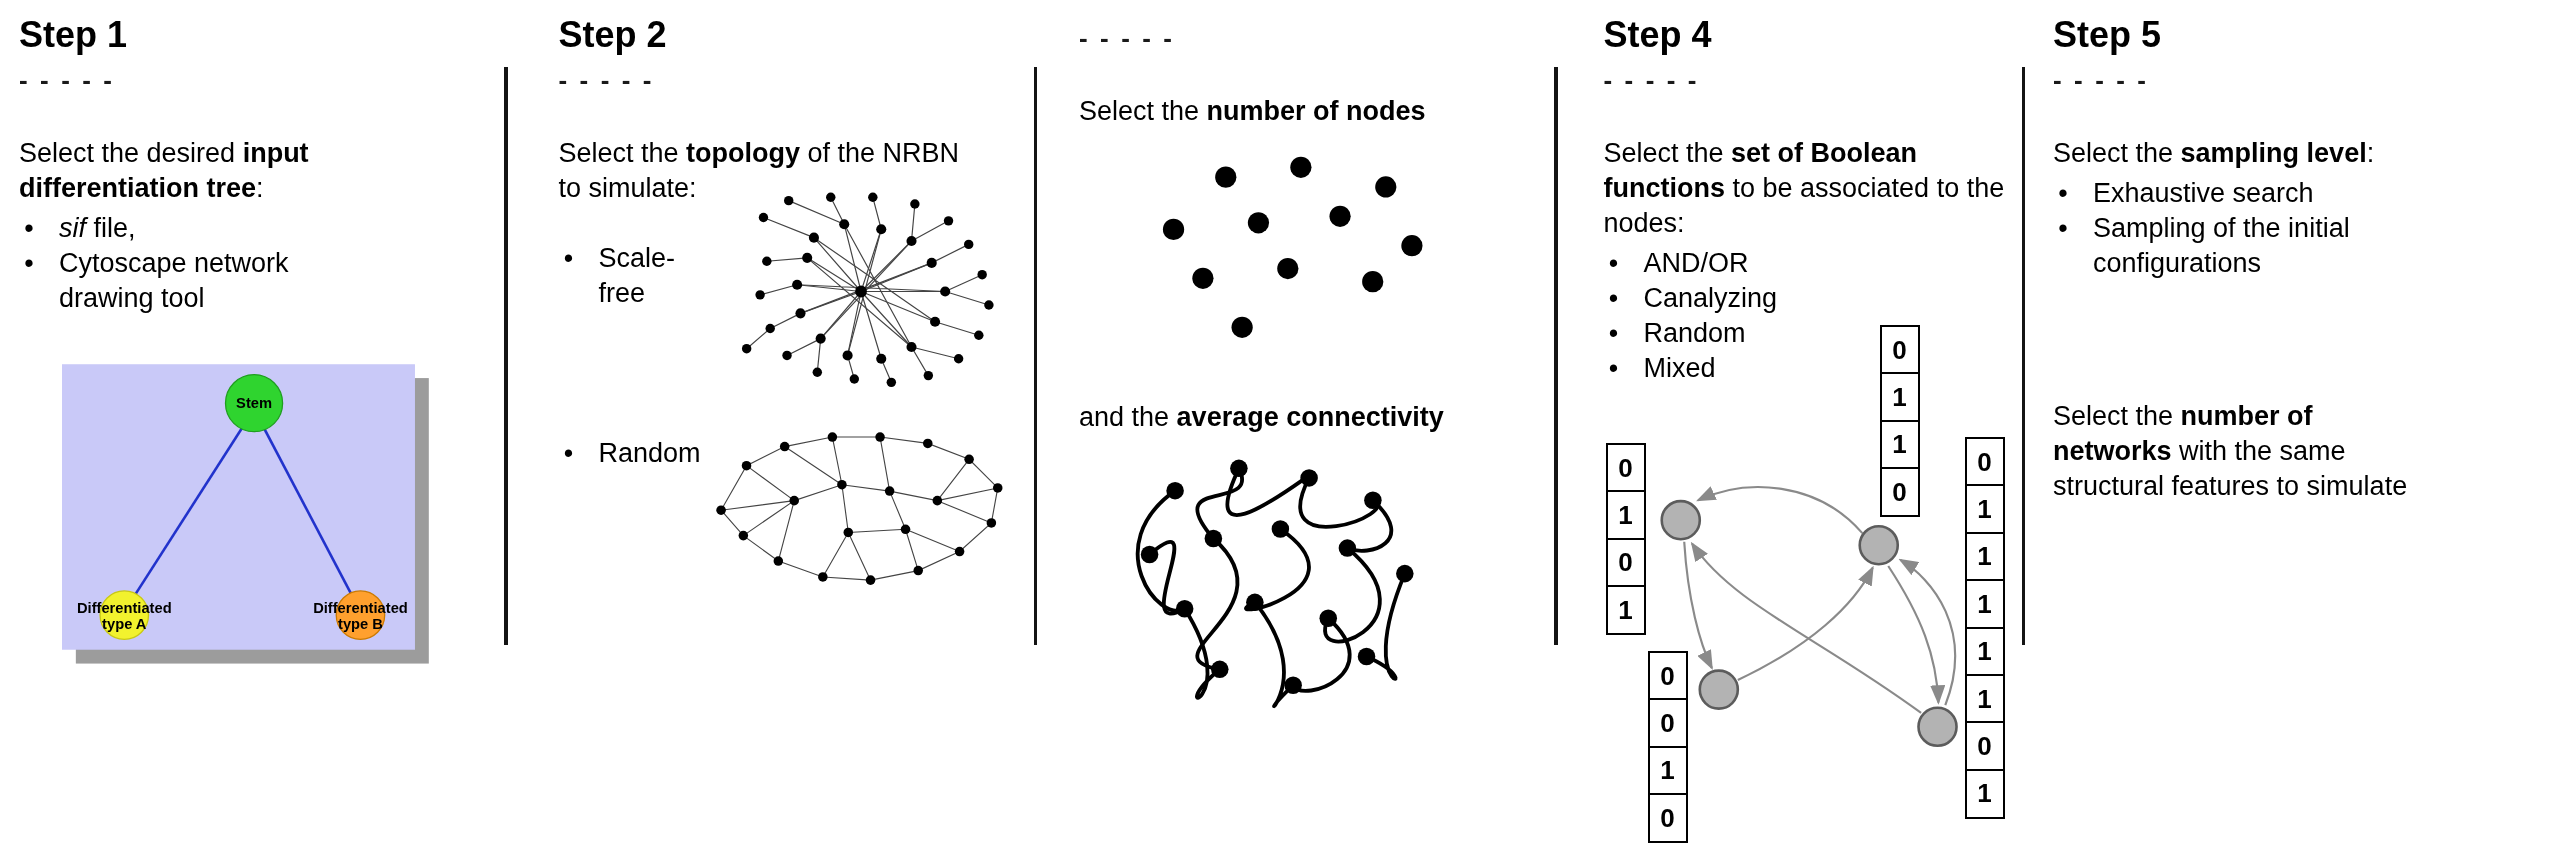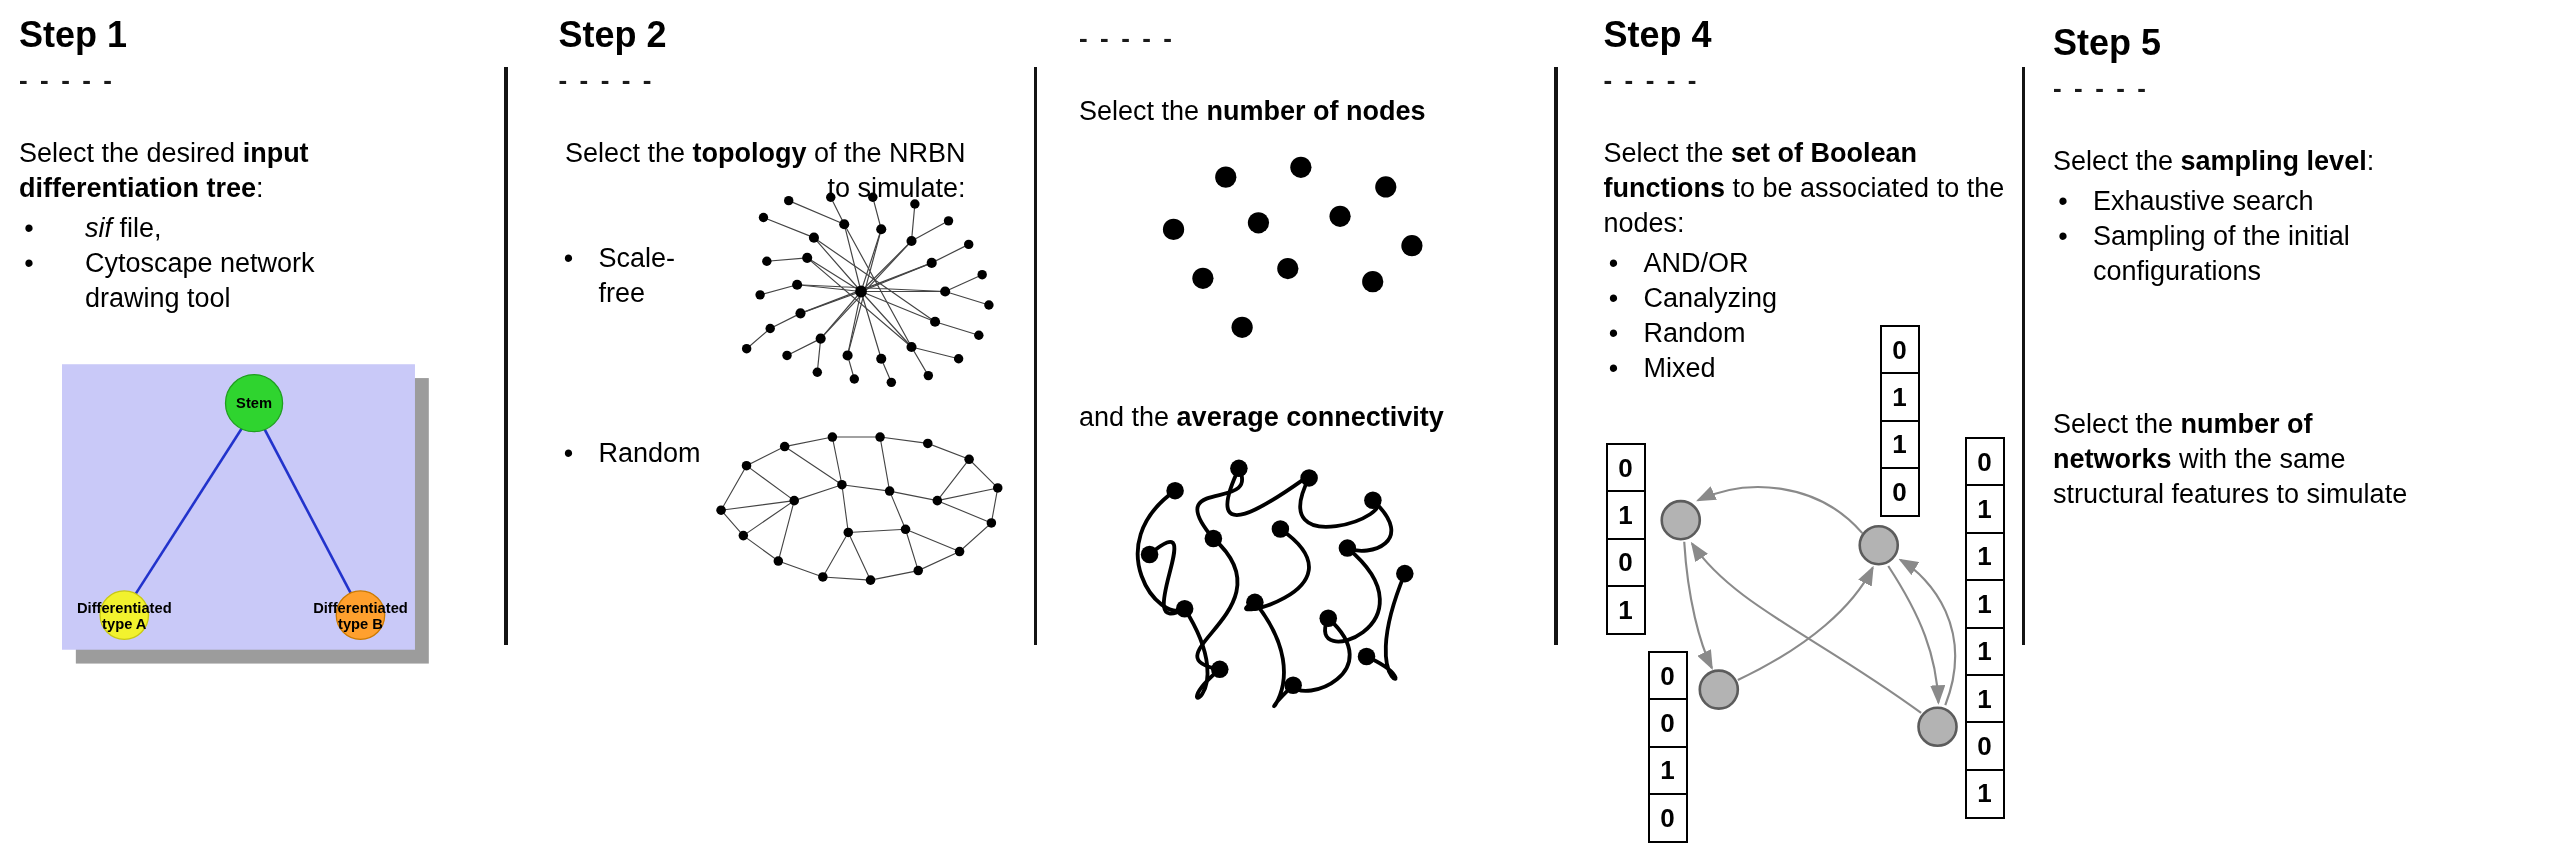--- a/index.html
+++ b/index.html
@@ -9,33 +9,33 @@
     background: #ffffff; color: #000;
     font-family: "Liberation Sans", sans-serif;
     font-size: 27px;
   }
   .wrap { display: flex; width: 2576px; height: 851px; }
   .col { padding-top: 14px; position: relative; }
   .c1 { width: 504px; padding-left: 19px; padding-right: 14px; }
   .c2 { width: 526px; padding-left: 51px; padding-right: 14px; }
   .c3 { width: 517px; padding-left: 42px; padding-right: 14px; }
   .c4 { width: 464px; padding-left: 46px; padding-right: 14px; }
-  .c5 { width: 403px; padding-left: 28px; padding-right: 7px; margin-top: 8px; }
+  .c5 { width: 403px; padding-left: 28px; padding-right: 7px; }
   .divider { width: 3.5px; height: 578px; margin-top: 67px; background: #141414; flex: none; }
   .step-title { font-size: 36px; font-weight: bold; margin: 0; }
   .dashes { font-weight: bold; font-size: 26px; letter-spacing: 2.6px; margin-top: 8.7px; color: #1a1a1a; }
   .intro, .line { margin: 40px 0 0 0; line-height: 1.3; }
   b { font-weight: bold; }
   i { font-style: italic; }
   .bullets { margin-top: 5.2px; }
   .bullet { display: flex; line-height: 1.3; }
   .bdot { width: 40px; flex: none; padding-left: 5.2px; }
   .btext { flex: 1; }
-  .c1 .btext { max-width: 260px; margin-left: 26px; }
-  .c2 .intro { max-width: 407px; text-align: right; }
+  .c1 .btext { max-width: 260px; }
+  .c2 .intro { max-width: 407px; }
   .c4 .intro { max-width: 472px; }
   .para2 { margin: 118px 0 0 0; line-height: 1.3; max-width: 433px; }
   .tree { display: block; margin: 48px 0 0 43px; }
   .node-label { font-weight: bold; font-size: 17px; text-anchor: middle; fill: #000;
                 font-family: "Liberation Sans", sans-serif; }
   .topo-row { display: flex; align-items: flex-start; }
   .row-scalefree { margin-top: 35px; }
   .row-scalefree .bullet { flex: none; width: 154px; }
   .row-scalefree .net { margin-top: -54px; }
   .row-random { margin-top: 40px; }

